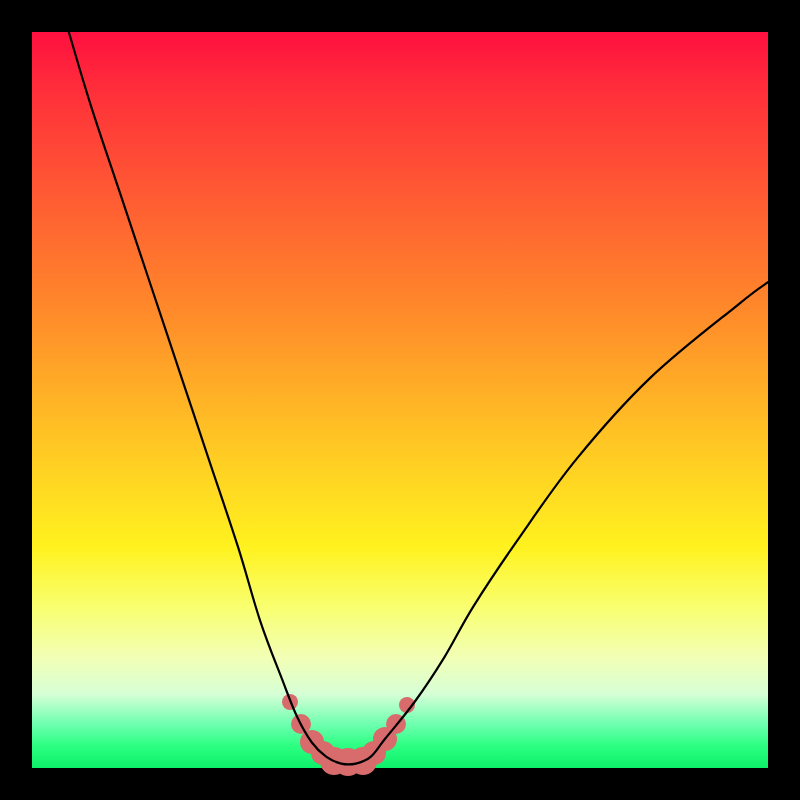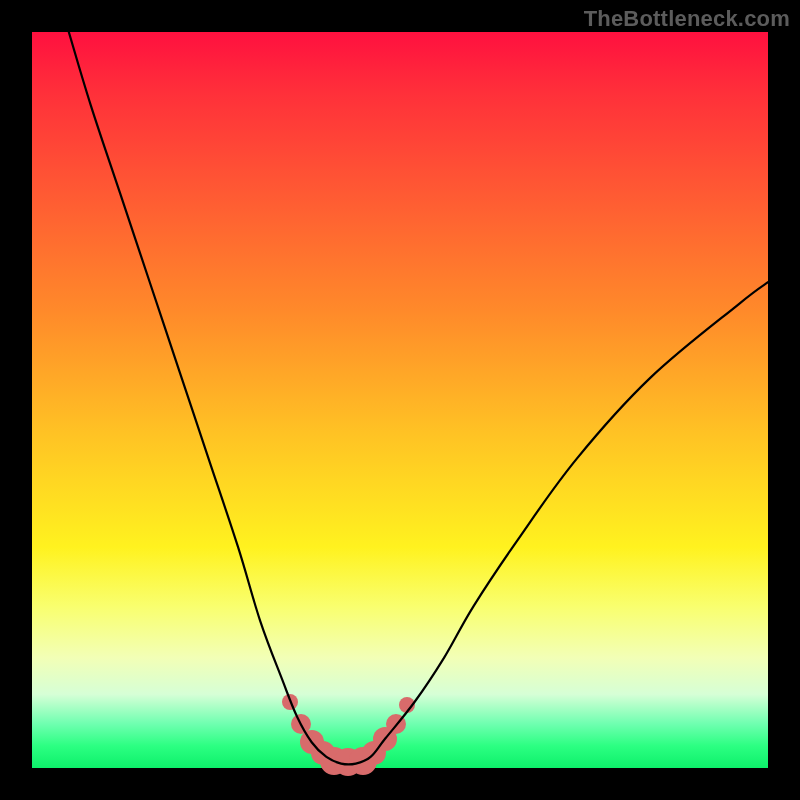--- a/index.html
+++ b/index.html
@@ -53,21 +53,20 @@
     border-radius: 50%;
     background: #d86b6b;
     transform: translate(-50%, -50%);
     z-index: 1;
   }
 </style>
 </head>
 <body>
 
 <div class="frame">
-  <div class="watermark">TheBottleneck.com</div>
   <div class="plot">
     <svg class="curve" viewBox="0 0 736 736" preserveAspectRatio="none">
       <path id="curve-path" fill="none" stroke="#000" stroke-width="2.2" stroke-linecap="round" stroke-linejoin="round" d="M 36.80 0.00 C 40.77 13.25, 49.61 44.45, 58.88 73.60 C 68.15 102.75, 77.72 130.12, 88.32 161.92 C 98.92 193.72, 107.16 218.44, 117.76 250.24 C 128.36 282.04, 136.60 306.76, 147.20 338.56 C 157.80 370.36, 166.04 395.08, 176.64 426.88 C 187.24 458.68, 196.81 486.05, 206.08 515.20 C 215.35 544.35, 220.21 564.95, 228.16 588.80 C 236.11 612.65, 243.62 630.46, 250.24 647.68 C 256.86 664.90, 259.66 673.22, 264.96 684.48 C 270.26 695.74, 274.38 702.95, 279.68 710.24 C 284.98 717.53, 289.10 721.12, 294.40 724.96 C 299.70 728.80, 303.82 730.39, 309.12 731.58 C 314.42 732.78, 318.54 732.78, 323.84 731.58 C 329.14 730.39, 333.26 729.46, 338.56 724.96 C 343.86 720.46, 345.33 716.50, 353.28 706.56 C 361.23 696.62, 372.12 684.33, 382.72 669.76 C 393.32 655.19, 401.56 642.82, 412.16 625.60 C 422.76 608.38, 428.35 595.28, 441.60 574.08 C 454.85 552.88, 467.21 534.34, 485.76 507.84 C 504.31 481.34, 520.79 456.03, 544.64 426.88 C 568.49 397.73, 589.09 373.74, 618.24 345.92 C 647.39 318.10, 685.36 289.54, 706.56 272.32 C 727.76 255.10, 730.70 254.21, 736.00 250.24"></path>
     </svg>
   <div class="marker" style="left: 257.6px; top: 669.76px; width: 16px; height: 16px; background: rgb(216, 107, 107);"></div>
       <div class="marker" style="left: 268.64px; top: 691.84px; width: 20px; height: 20px; background: rgb(216, 107, 107);"></div>
       <div class="marker" style="left: 279.68px; top: 710.24px; width: 24px; height: 24px; background: rgb(216, 107, 107);"></div>
       <div class="marker" style="left: 290.72px; top: 721.28px; width: 24px; height: 24px; background: rgb(216, 107, 107);"></div>
       <div class="marker" style="left: 301.76px; top: 728.64px; width: 28px; height: 28px; background: rgb(216, 107, 107);"></div>
       <div class="marker" style="left: 316.48px; top: 730.11px; width: 28px; height: 28px; background: rgb(216, 107, 107);"></div>

